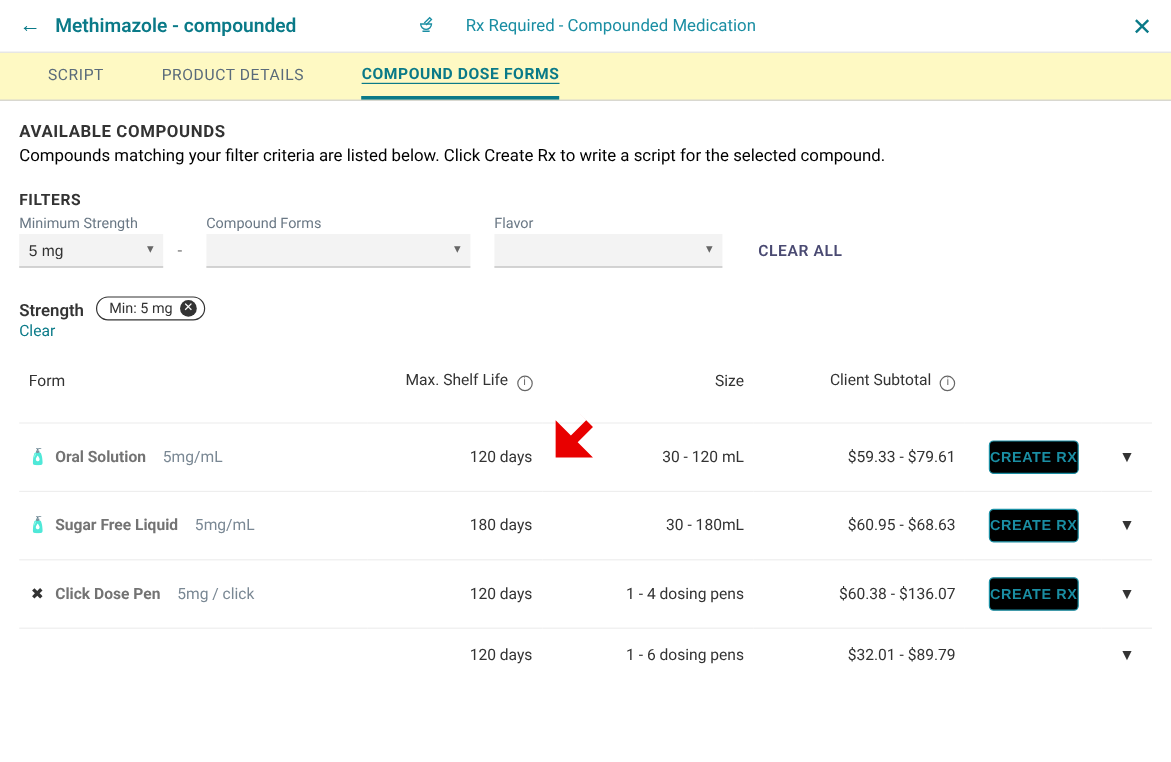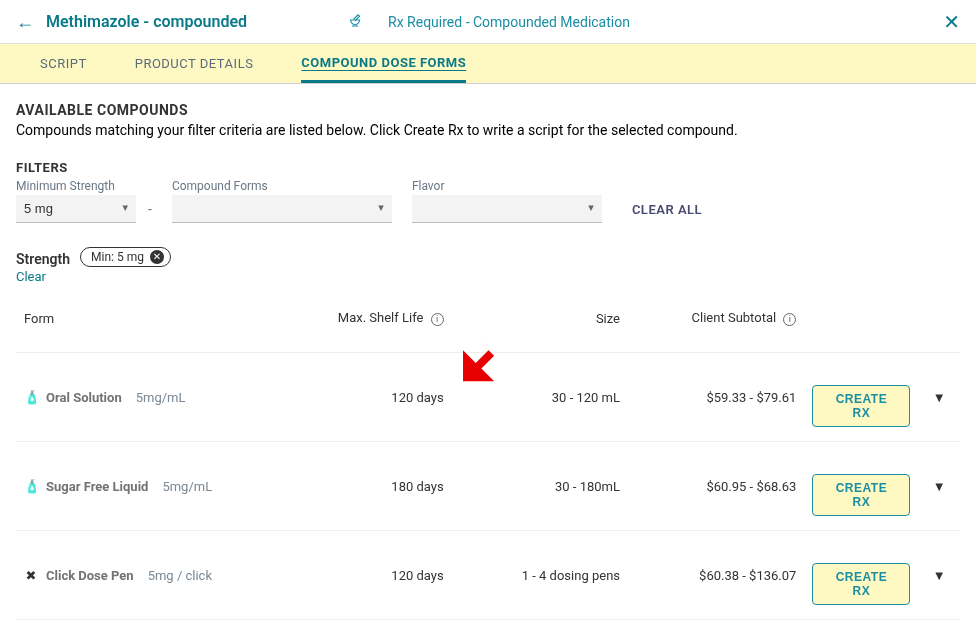--- a/index.html
+++ b/index.html
@@ -168,28 +168,27 @@
     color: #333;
     border-top: 1px solid #eee;
   }
   .form-cell { display: flex; align-items: center; gap: 8px; }
   .form-icon { width: 14px; display: inline-block; text-align: center; color: #333; font-size: 13px; }
   .form-name { font-weight: 700; color: #737373; }
   .form-dose { color: #7a8894; margin-left: 6px; }
   .btn-rx {
     border: 1px solid #1a8ea3;
     color: #1a8ea3;
-    background: #fef9c3;
+    background: #000000;
     border-radius: 4px;
     font-size: 12px;
     font-weight: 600;
-    padding: 6px 14px;
+    padding: 6px 0;
     letter-spacing: 0.5px;
     cursor: pointer;
-    margin-top: 18px;
   }
   .expand-cell { text-align: center; width: 40px; color: #555; cursor: pointer; font-size: 12px; }
   .info-icon {
     display: inline-block;
     width: 13px; height: 13px;
     border: 1px solid #666;
     border-radius: 50%;
     font-size: 9px;
     line-height: 11px;
     text-align: center;

